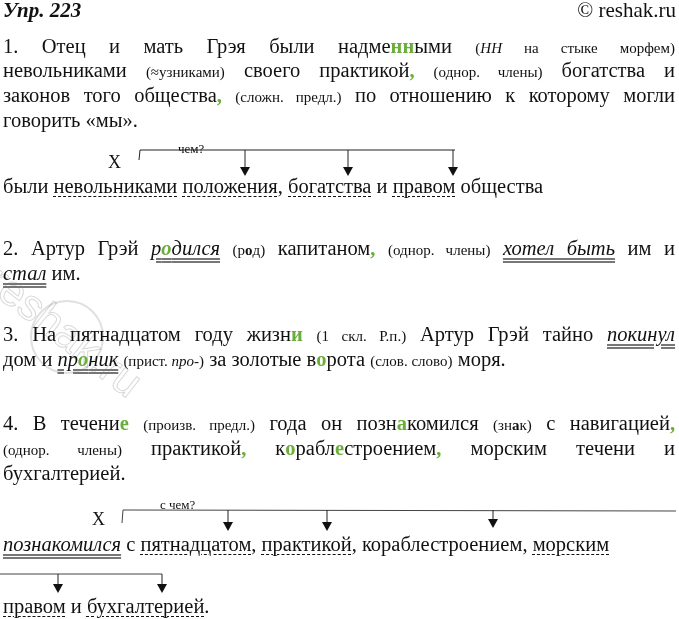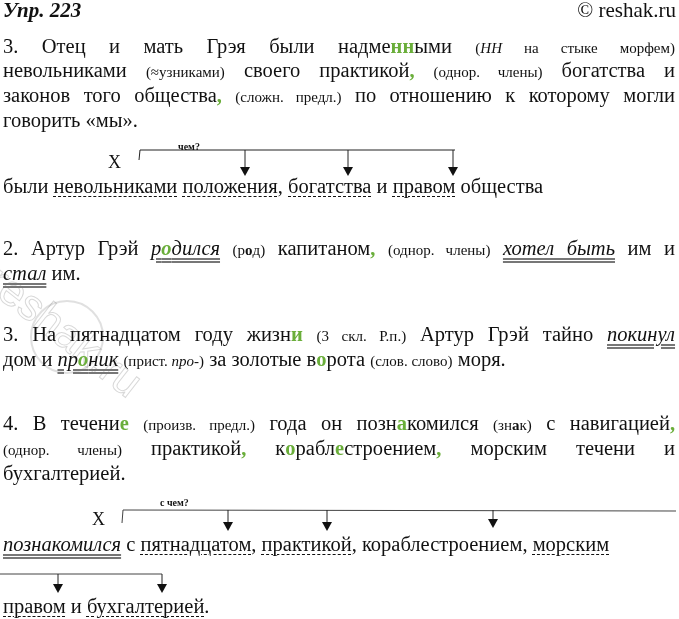--- a/index.html
+++ b/index.html
@@ -9,38 +9,38 @@
   .title { left:3px; top:-2px; font-weight:bold; font-style:italic; font-size:21px; }
   .copy { right:3px; top:-2px; font-size:21px; }
   .line { position:absolute; left:3px; width:672px; white-space:nowrap; line-height:24px; }
   .just { text-align:justify; text-align-last:justify; }
   .sm { font-size:15px; }
   .g { color:#6aae3a; font-weight:bold; }
   .gc { color:#6aae3a; font-weight:bold; }
   .dash { text-decoration:underline dashed; text-underline-offset:3px; text-decoration-thickness:1px; }
   .dbl { text-decoration:underline double; text-underline-offset:3px; text-decoration-color:#777;font-style:italic; }
   .x { font-size:18px; }
-  .q { font-size:10px;font-weight:bold; }
+  .q { font-size:13px; }
   .wm { position:absolute; left:8px; top:255px; opacity:0.25; color:transparent;
         -webkit-text-stroke:1px #666; font-family:"Liberation Sans", sans-serif;
         font-size:44px; transform:rotate(38deg); transform-origin:left top; }
   .wmc { position:absolute; left:30px; top:300px; width:70px; height:70px; border:2px solid #ccc;
          border-radius:50%; opacity:0.6; }
 </style>
 </head>
 <body>
 
 <div class="abs title">Упр. 223</div>
 <div class="abs copy">© reshak.ru</div>
 
 <div class="wmc"></div>
 <div class="wm">reshak.ru</div>
 
 <div class="line just" style="top:34px">
-  <span>3. Отец и мать Грэя были надме</span><span class="g">нн</span><span>ыми</span>
+  <span>1. Отец и мать Грэя были надме</span><span class="g">нн</span><span>ыми</span>
   <span class="sm"><span>(</span><i>НН</i><span> на стыке морфем)</span></span>
 </div>
 <div class="line just" style="top:58px">
   <span>невольниками</span> <span class="sm">(≈узниками)</span> <span>своего практикой</span><span class="gc">,</span> <span class="sm">(однор. члены)</span> <span>богатства и</span>
 </div>
 <div class="line just" style="top:83px">
   <span>законов того общества</span><span class="gc">,</span> <span class="sm">(сложн. предл.)</span> <span>по отношению к которому могли</span>
 </div>
 <div class="line" style="top:108px">говорить «мы».</div>
 
@@ -63,21 +63,21 @@
 <div class="line just" style="top:236px">
   <span>2. Артур Грэй </span><span class="dbl"><span>р</span><span class="g">о</span><span>дился</span></span>
   <span class="sm"><span>(р</span><b>о</b><span>д)</span></span>
   <span>капитаном</span><span class="gc">,</span> <span class="sm">(однор. члены)</span> <span class="dbl">хотел быть</span> <span>им и</span>
 </div>
 <div class="line" style="top:261px">
   <span class="dbl">стал</span><span> им.</span>
 </div>
 
 <div class="line just" style="top:322px">
-  <span>3. На пятнадцатом году жизн</span><span class="g">и</span> <span class="sm">(3 скл. Р.п.)</span> <span>Артур Грэй тайно</span> <span class="dbl">покинул</span>
+  <span>3. На пятнадцатом году жизн</span><span class="g">и</span> <span class="sm">(1 скл. Р.п.)</span> <span>Артур Грэй тайно</span> <span class="dbl">покинул</span>
 </div>
 <div class="line" style="top:347px">
   <span>дом и </span><span class="dbl"><span>пр</span><span class="g">о</span><span>ник</span></span>
   <span class="sm"><span>(прист. </span><i>про</i><span>-)</span></span>
   <span>за золотые в</span><span class="g">о</span><span>рота</span>
   <span class="sm">(слов. слово)</span> <span>моря.</span>
 </div>
 
 <div class="line just" style="top:411px">
   <span>4. В течени</span><span class="g">е</span> <span class="sm">(произв. предл.)</span>

